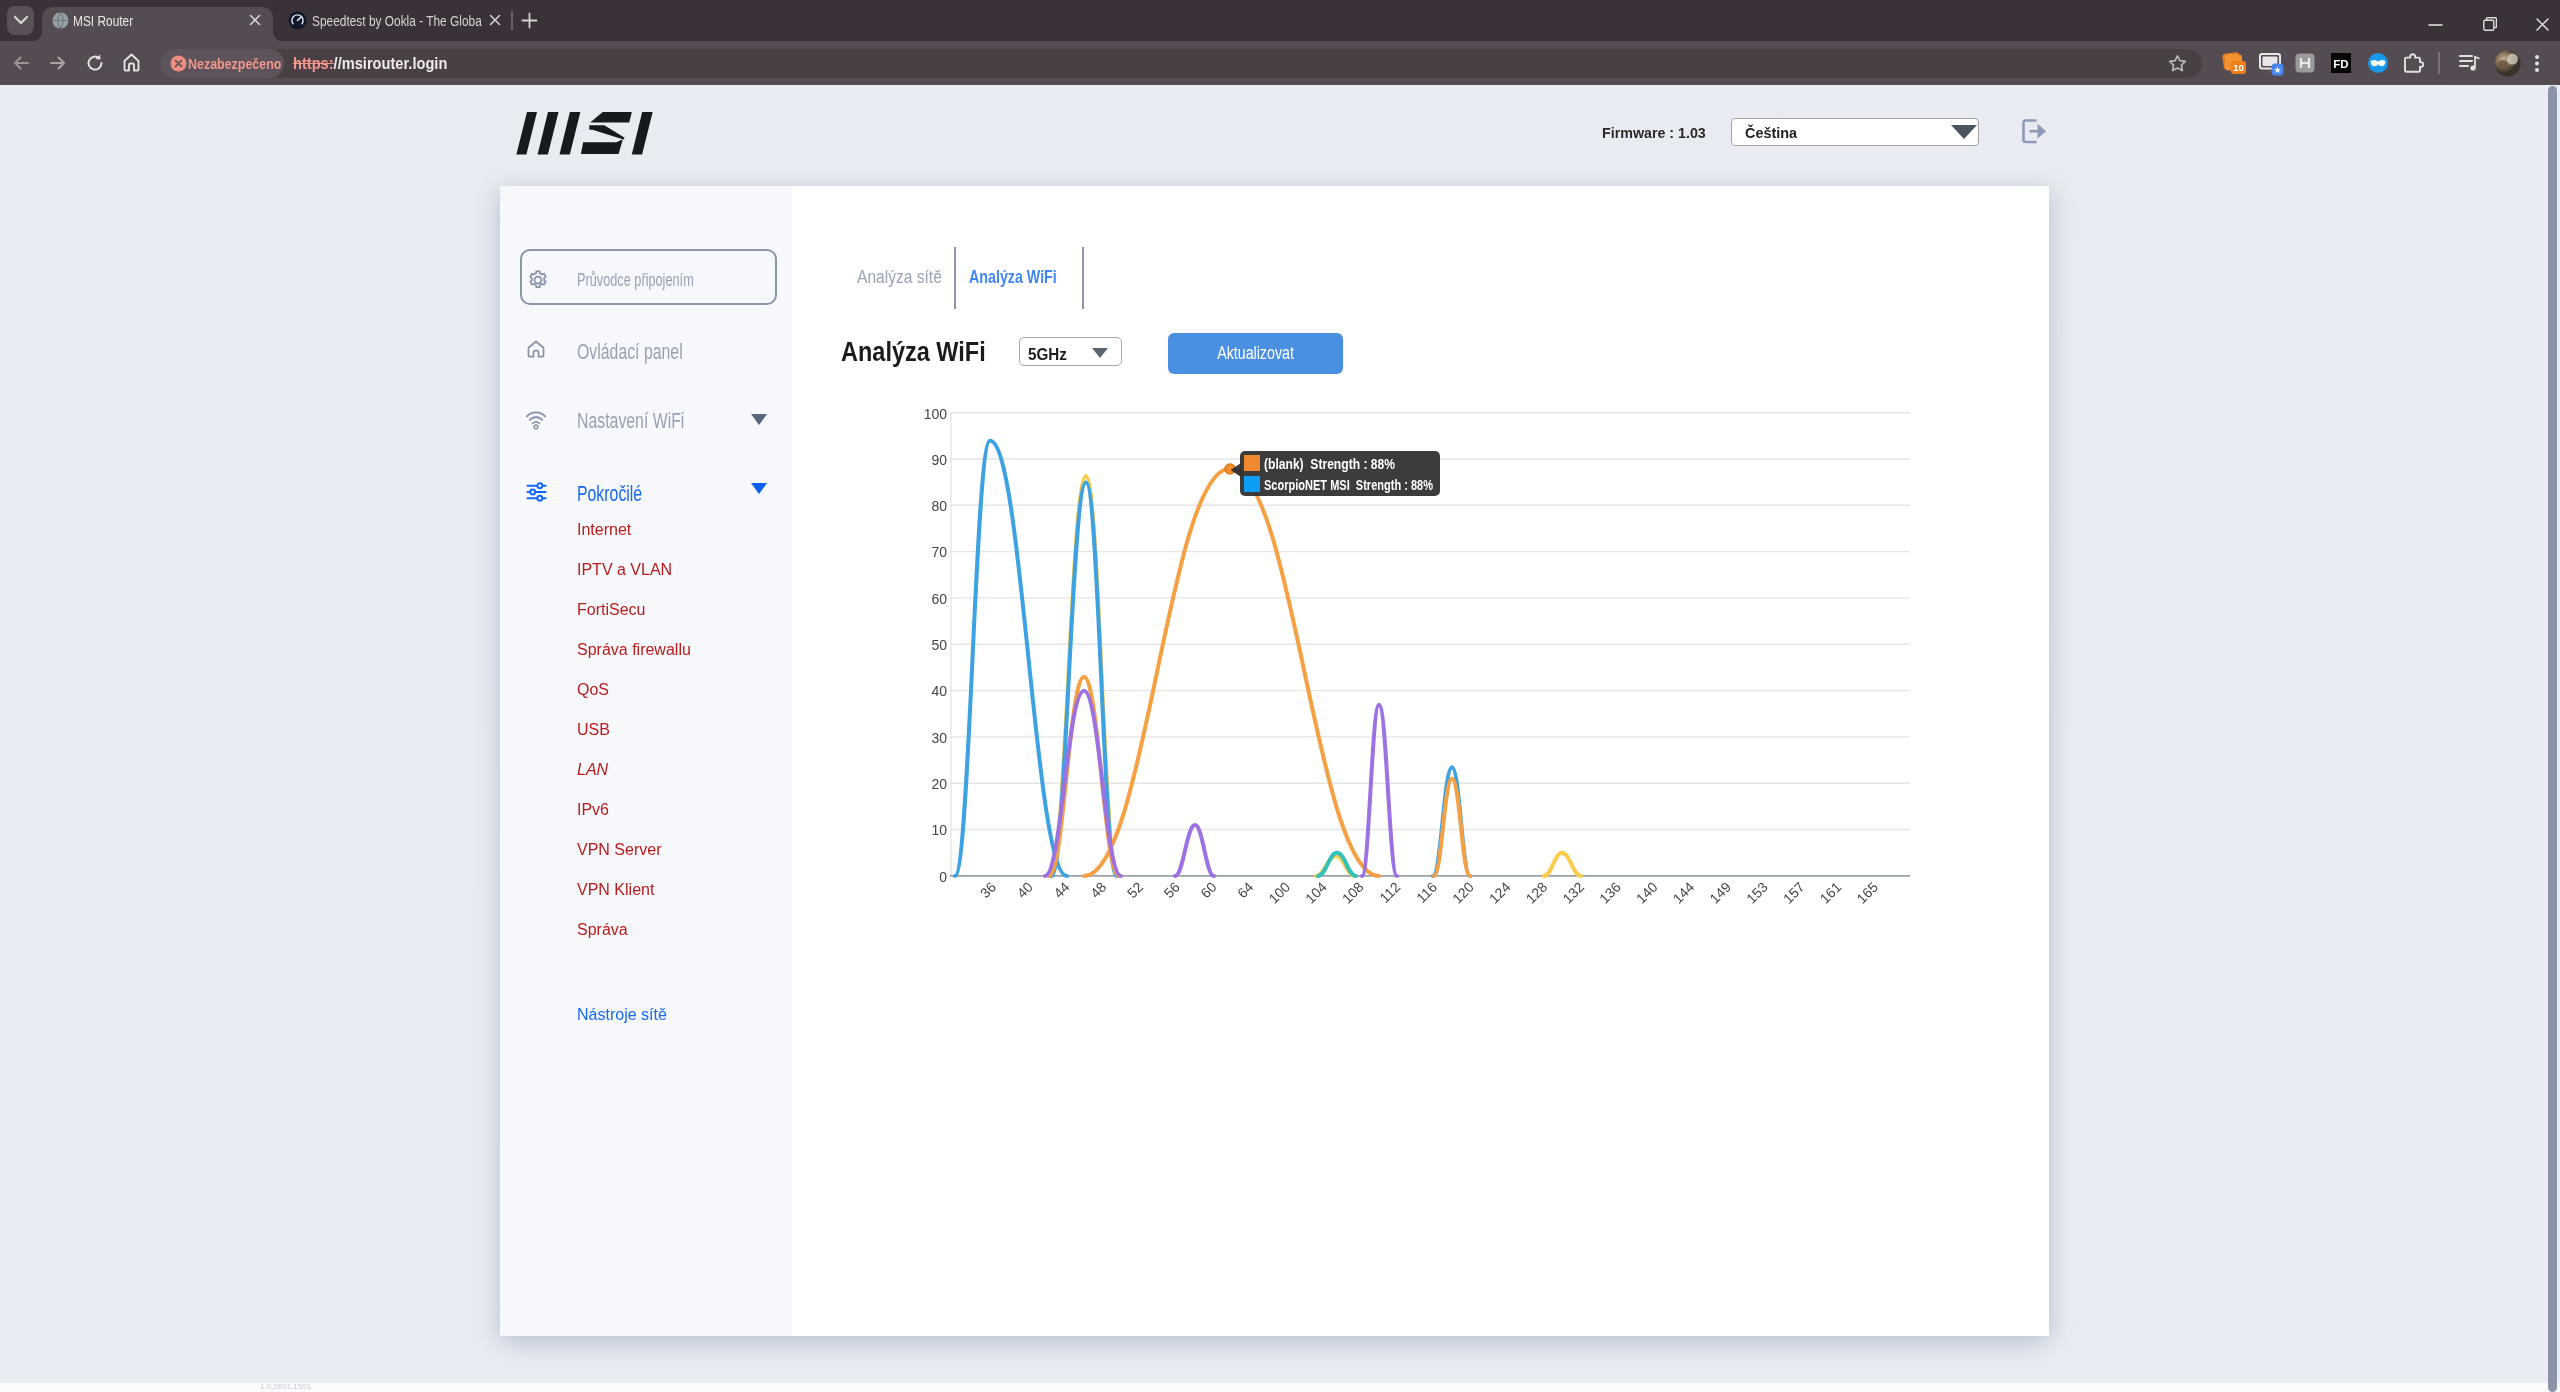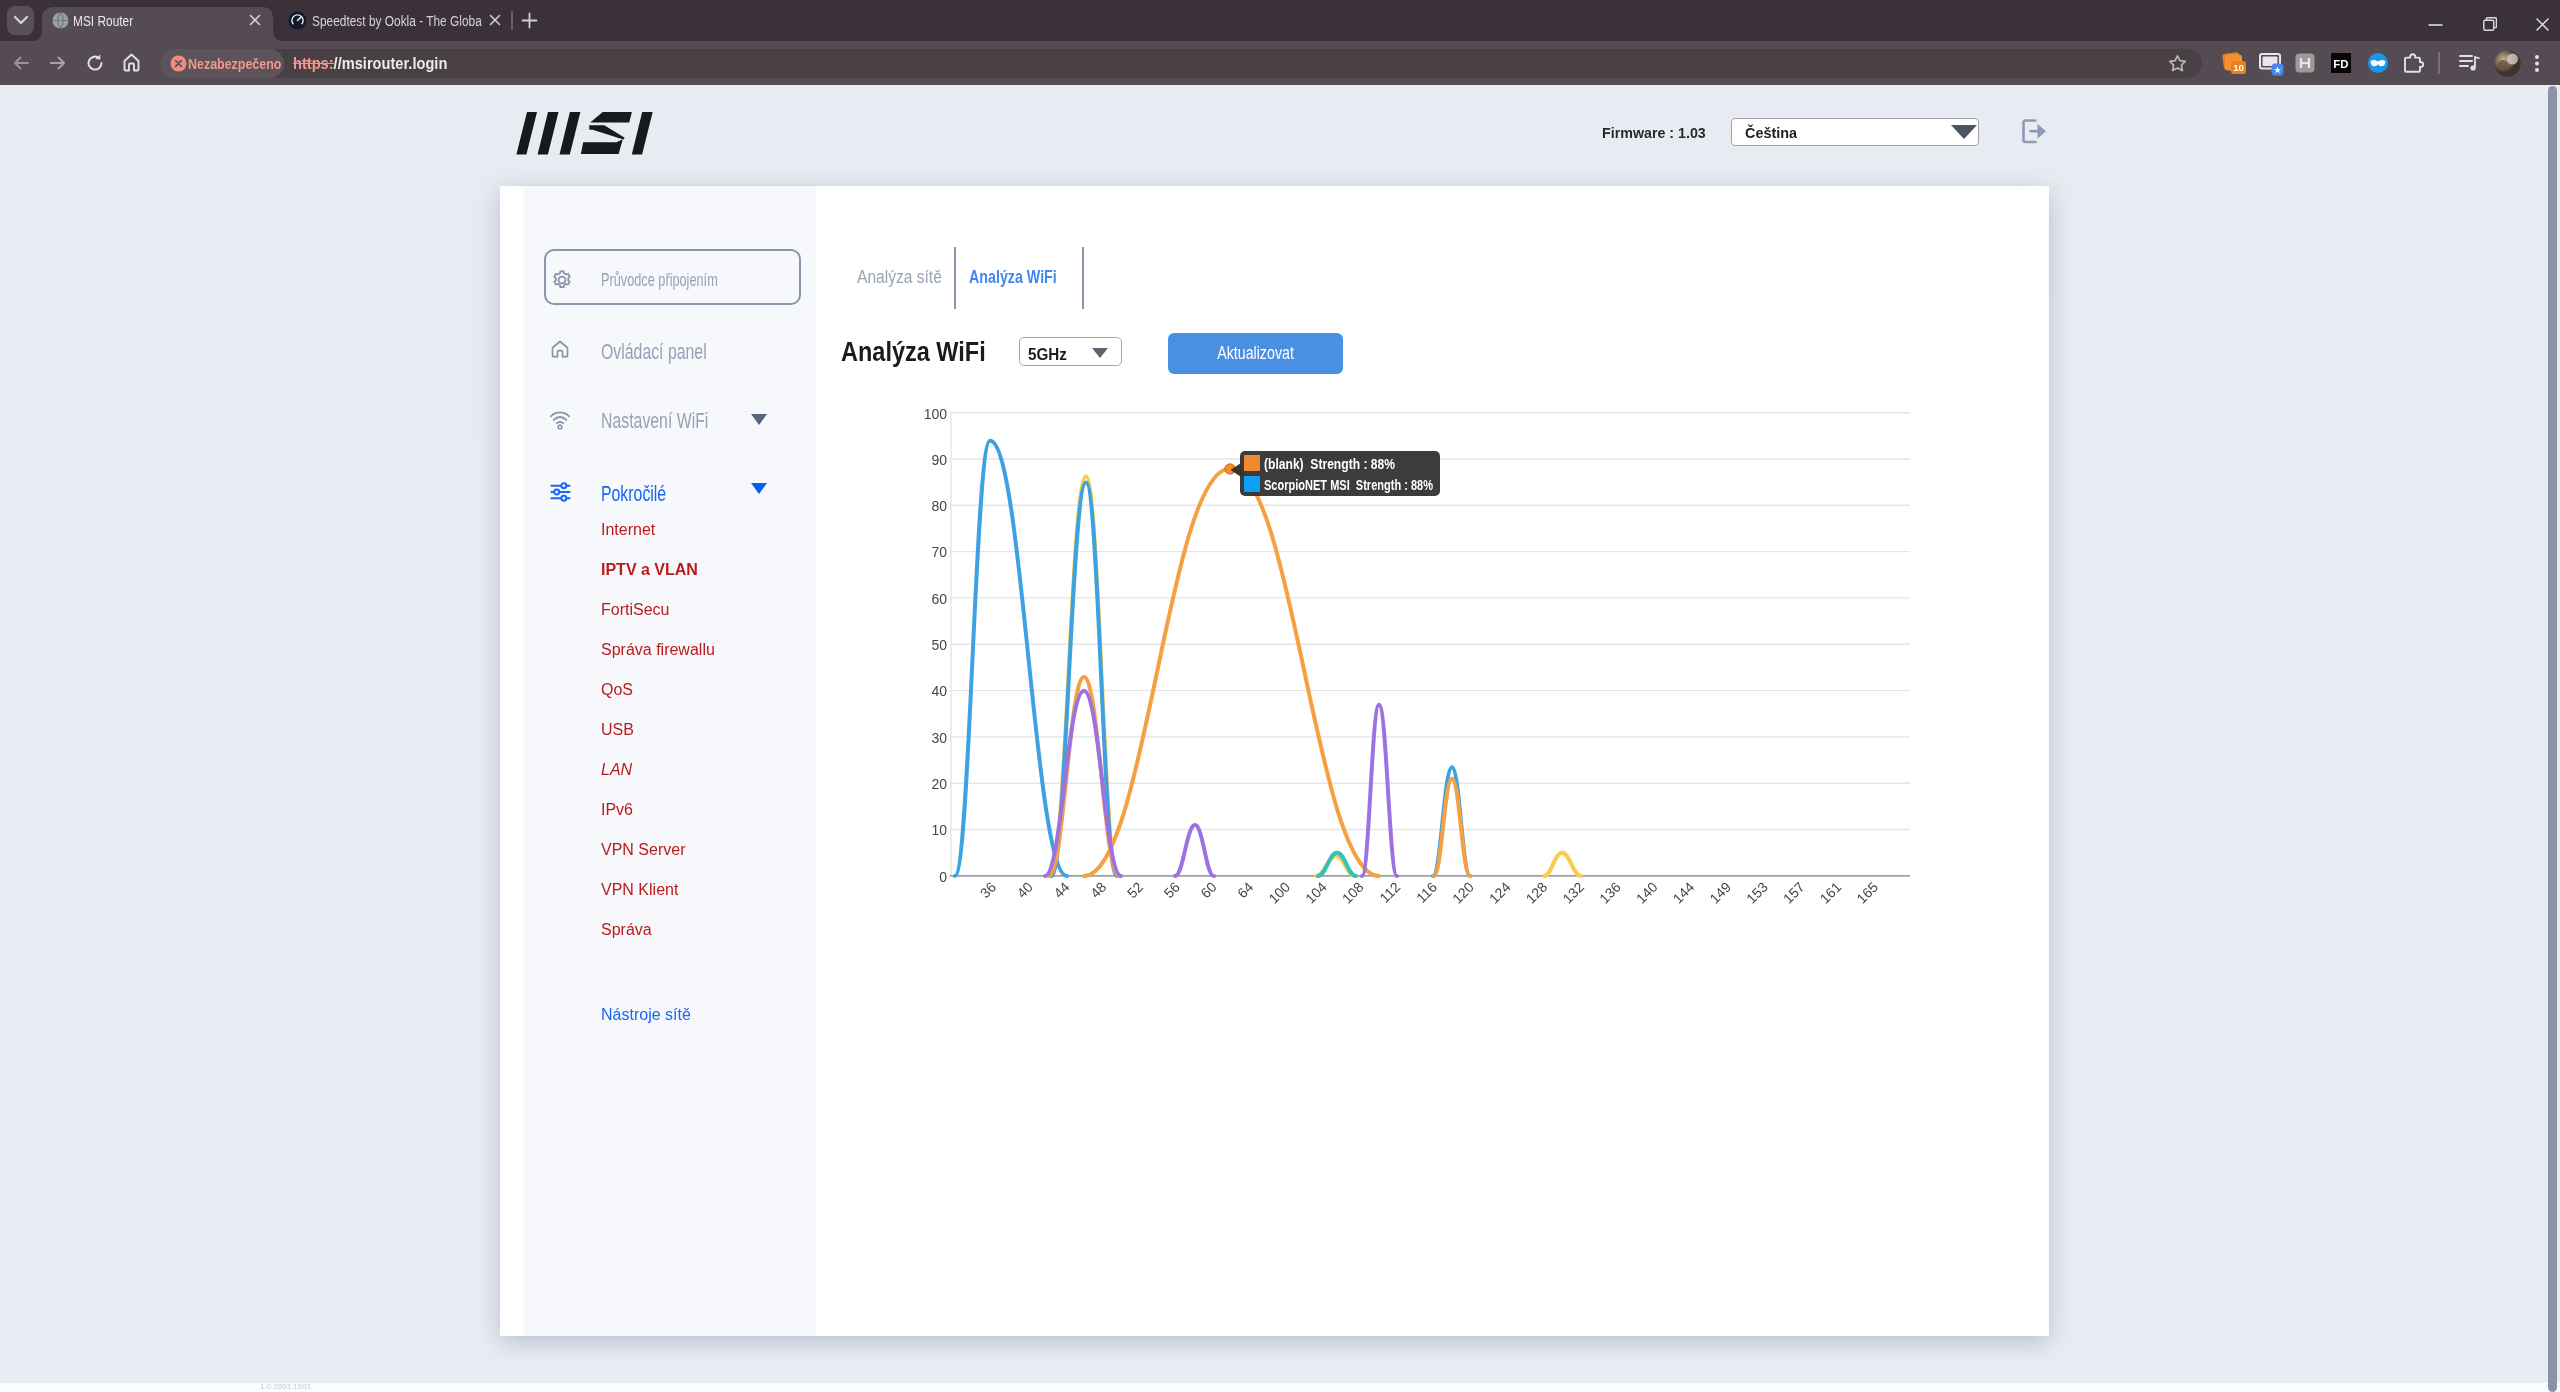--- a/index.html
+++ b/index.html
@@ -15,21 +15,21 @@
 .tabtitle{position:absolute;left:73px;top:13px;font-size:14px;color:#ece7e9;transform:scaleX(0.85);transform-origin:left center;}
 .tab2title{position:absolute;left:312px;top:13px;font-size:14px;color:#d8d2d5;width:200px;white-space:nowrap;transform:scaleX(0.85);transform-origin:left center;}
 .omni{position:absolute;left:160px;top:49px;width:2042px;height:29px;border-radius:15px;background:#494046;font-weight:bold;}
 .chip{position:absolute;left:0px;top:0px;width:124px;height:29px;border-radius:15px;background:#5d535a;}
 .chiptxt{position:absolute;left:28px;top:6px;font-size:15px;color:#f2978c;transform:scaleX(0.83);transform-origin:left center;}
 .urltxt{position:absolute;left:133px;top:5px;font-size:17px;color:#eceaec;transform:scaleX(0.86);transform-origin:left center;}
 .urltxt .strike{color:#f2978c;text-decoration:line-through;}
 
 #page{position:absolute;left:0;top:85px;width:2448px;height:1307px;background:linear-gradient(180deg,#e8ecf2 0%,#e9edf3 100%);}
 #card{position:absolute;left:500px;top:101px;width:1549px;height:1150px;background:#ffffff;box-shadow:0 6px 24px rgba(120,135,160,0.45);}
-#sidebar{position:absolute;left:0;top:0;width:292px;height:1150px;background:#f7f8fc;margin-left:24px;}
+#sidebar{position:absolute;left:0;top:0;width:292px;height:1150px;background:#f7f8fc;}
 #wizbtn{position:absolute;left:20px;top:63px;width:257px;height:56px;border:2px solid #8b95ab;border-radius:10px;}
 .snav{position:absolute;left:77px;font-size:22px;color:#98a1b4;white-space:nowrap;transform-origin:left center;}
 .ssub{position:absolute;left:77px;font-size:16px;color:#b91c1c;white-space:nowrap;}
 .blue{color:#1667f2 !important;}
 
 #footstrip{position:absolute;left:0;top:1298px;width:2560px;height:9px;background:#fbfcfe;}
 #vertxt{position:absolute;left:260px;top:1297px;font-size:8px;color:#c4cad4;}
 #scrollthumb{position:absolute;left:2548px;top:1px;width:9px;height:1306px;background:#8a93a8;border-radius:5px;}
 
 .ctab{position:absolute;font-size:19px;white-space:nowrap;}
@@ -213,21 +213,21 @@
             <path d="M1.5 4.5 H20.5 M1.5 11 H20.5 M1.5 17.5 H20.5"></path>
           </g>
           <g fill="#f7f8fc" stroke="#1667f2" stroke-width="2.1">
             <circle cx="14.5" cy="4.5" r="2.6"></circle>
             <circle cx="7" cy="11" r="2.6"></circle>
             <circle cx="14.5" cy="17.5" r="2.6"></circle>
           </g>
         </svg>
       <div class="snav blue" style="top:295px;transform:scaleX(0.72);">Pokročilé</div>
       <div class="ssub" style="top:335px;">Internet</div>
-      <div class="ssub" style="top:375px;font-weight:bold;">IPTV a VLAN</div>
+      <div class="ssub" style="top:375px;">IPTV a VLAN</div>
       <div class="ssub" style="top:415px;">FortiSecu</div>
       <div class="ssub" style="top:455px;">Správa firewallu</div>
       <div class="ssub" style="top:495px;">QoS</div>
       <div class="ssub" style="top:535px;">USB</div>
       <div class="ssub" style="top:575px;font-style:italic;">LAN</div>
       <div class="ssub" style="top:615px;">IPv6</div>
       <div class="ssub" style="top:655px;">VPN Server</div>
       <div class="ssub" style="top:695px;">VPN Klient</div>
       <div class="ssub" style="top:735px;">Správa</div>
       <div class="ssub blue" style="top:820px;">Nástroje sítě</div>

